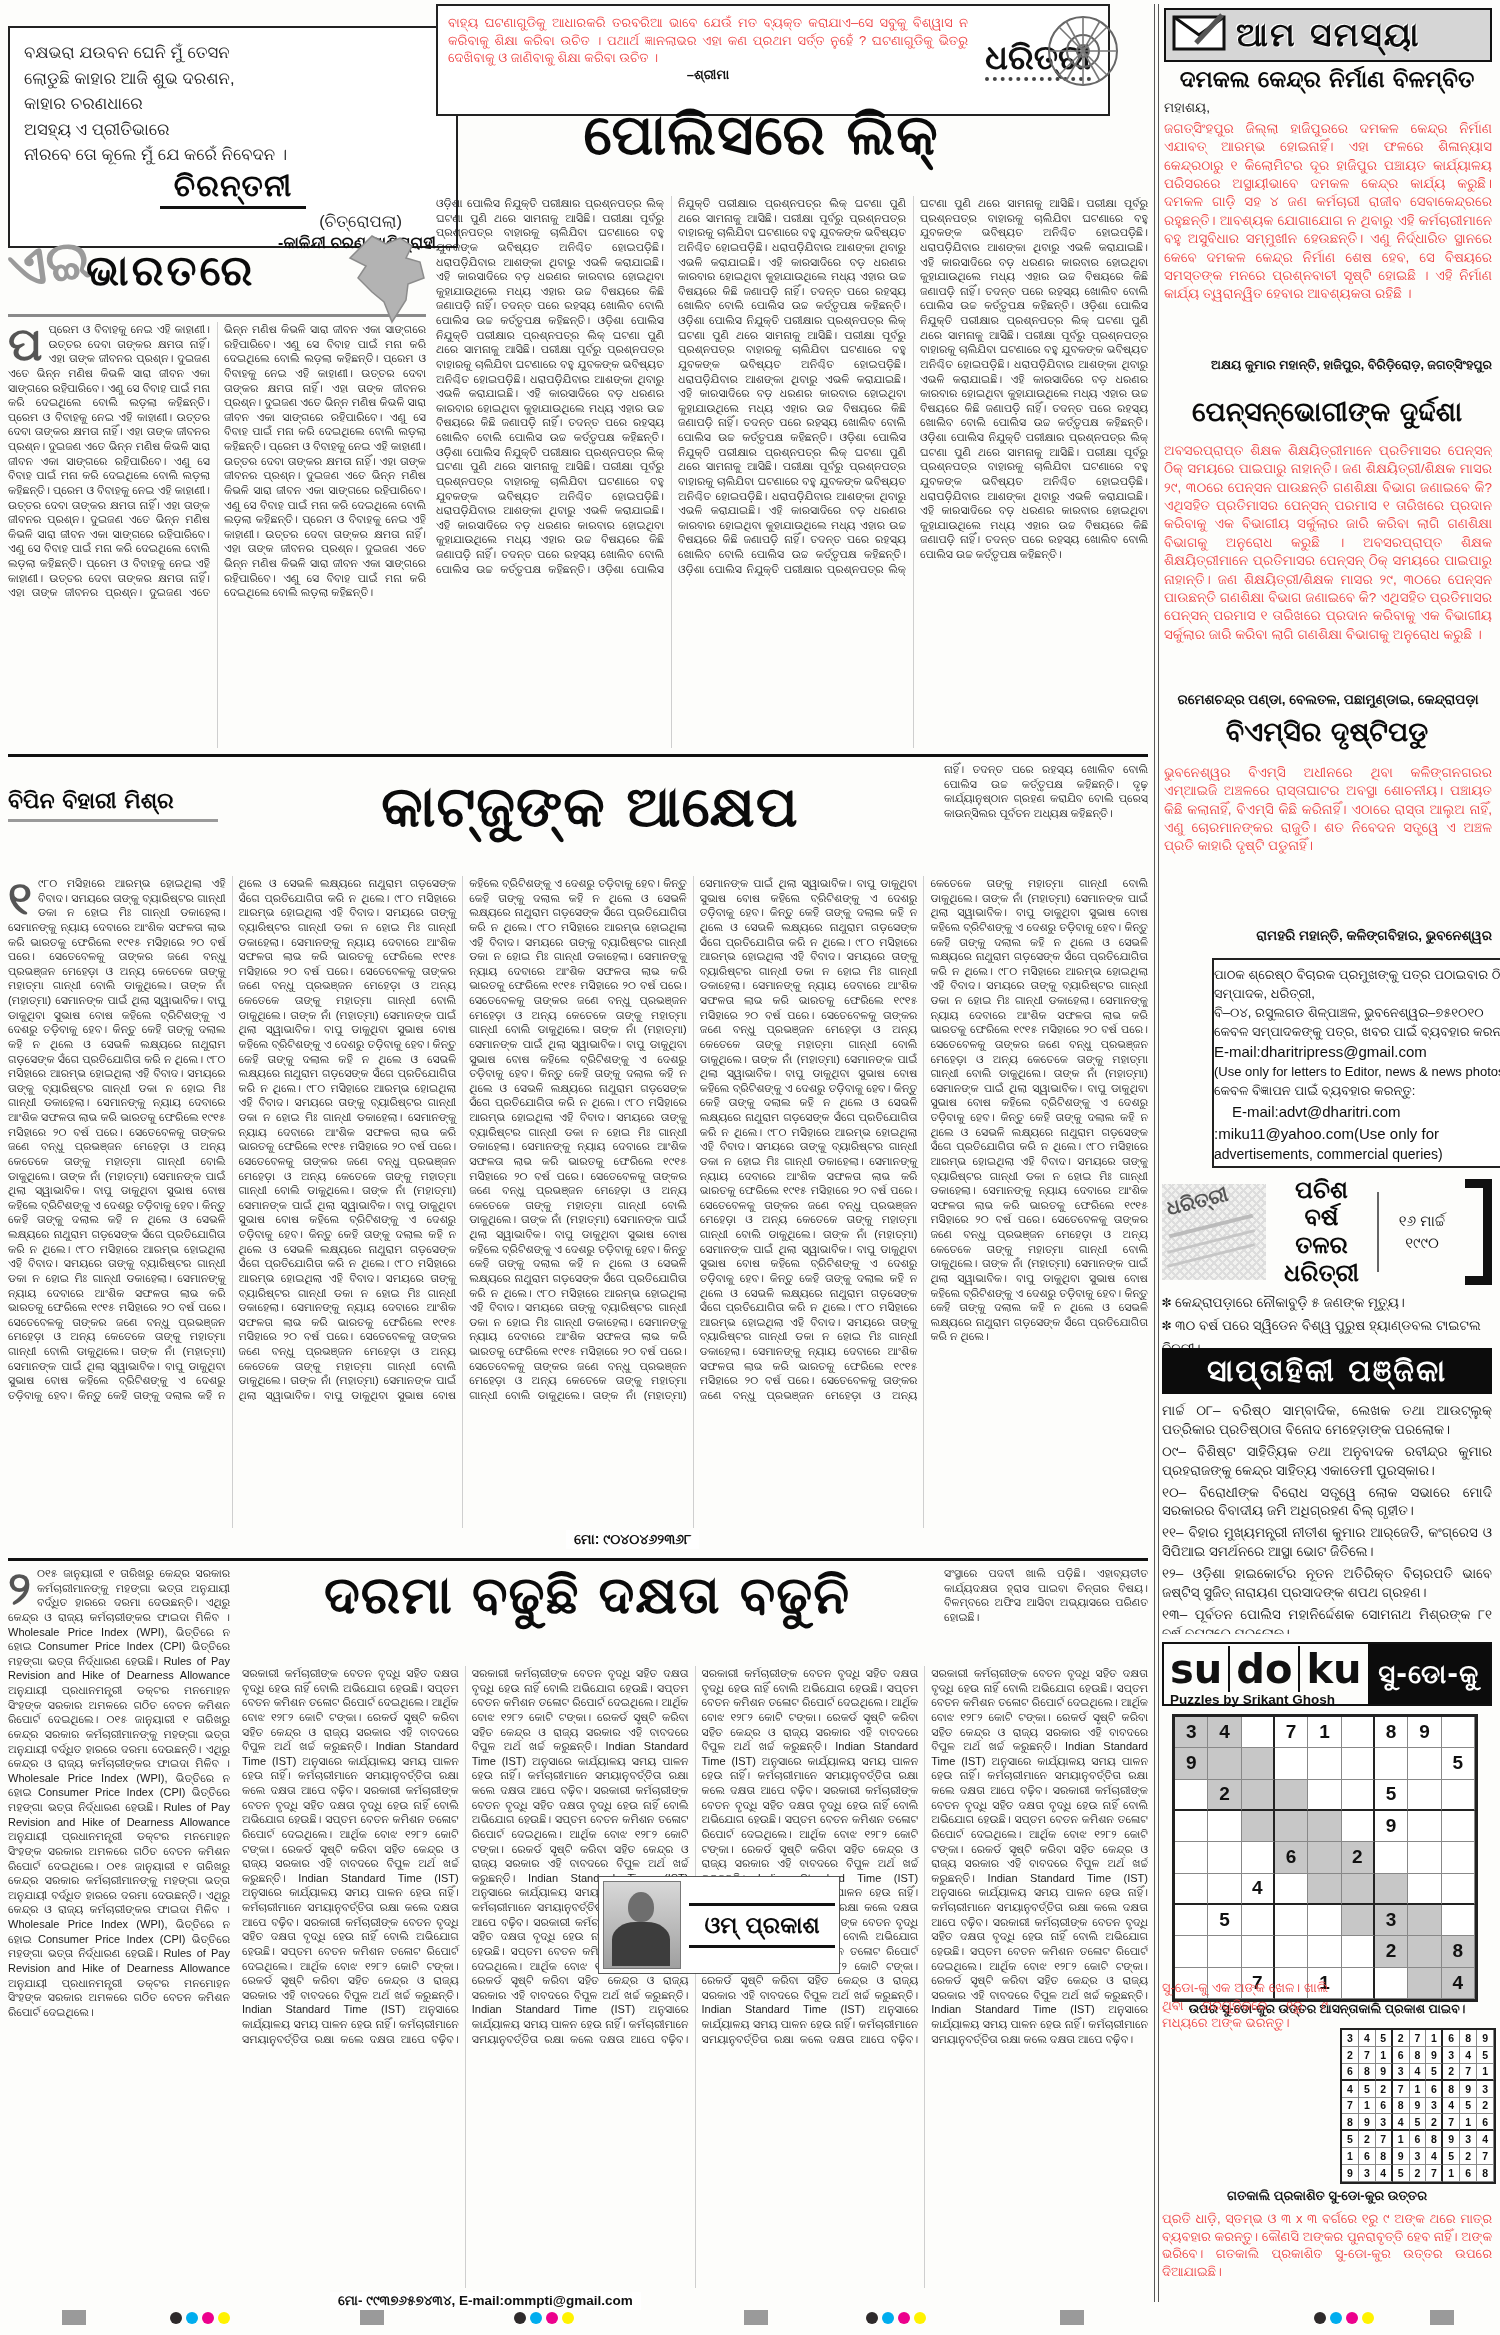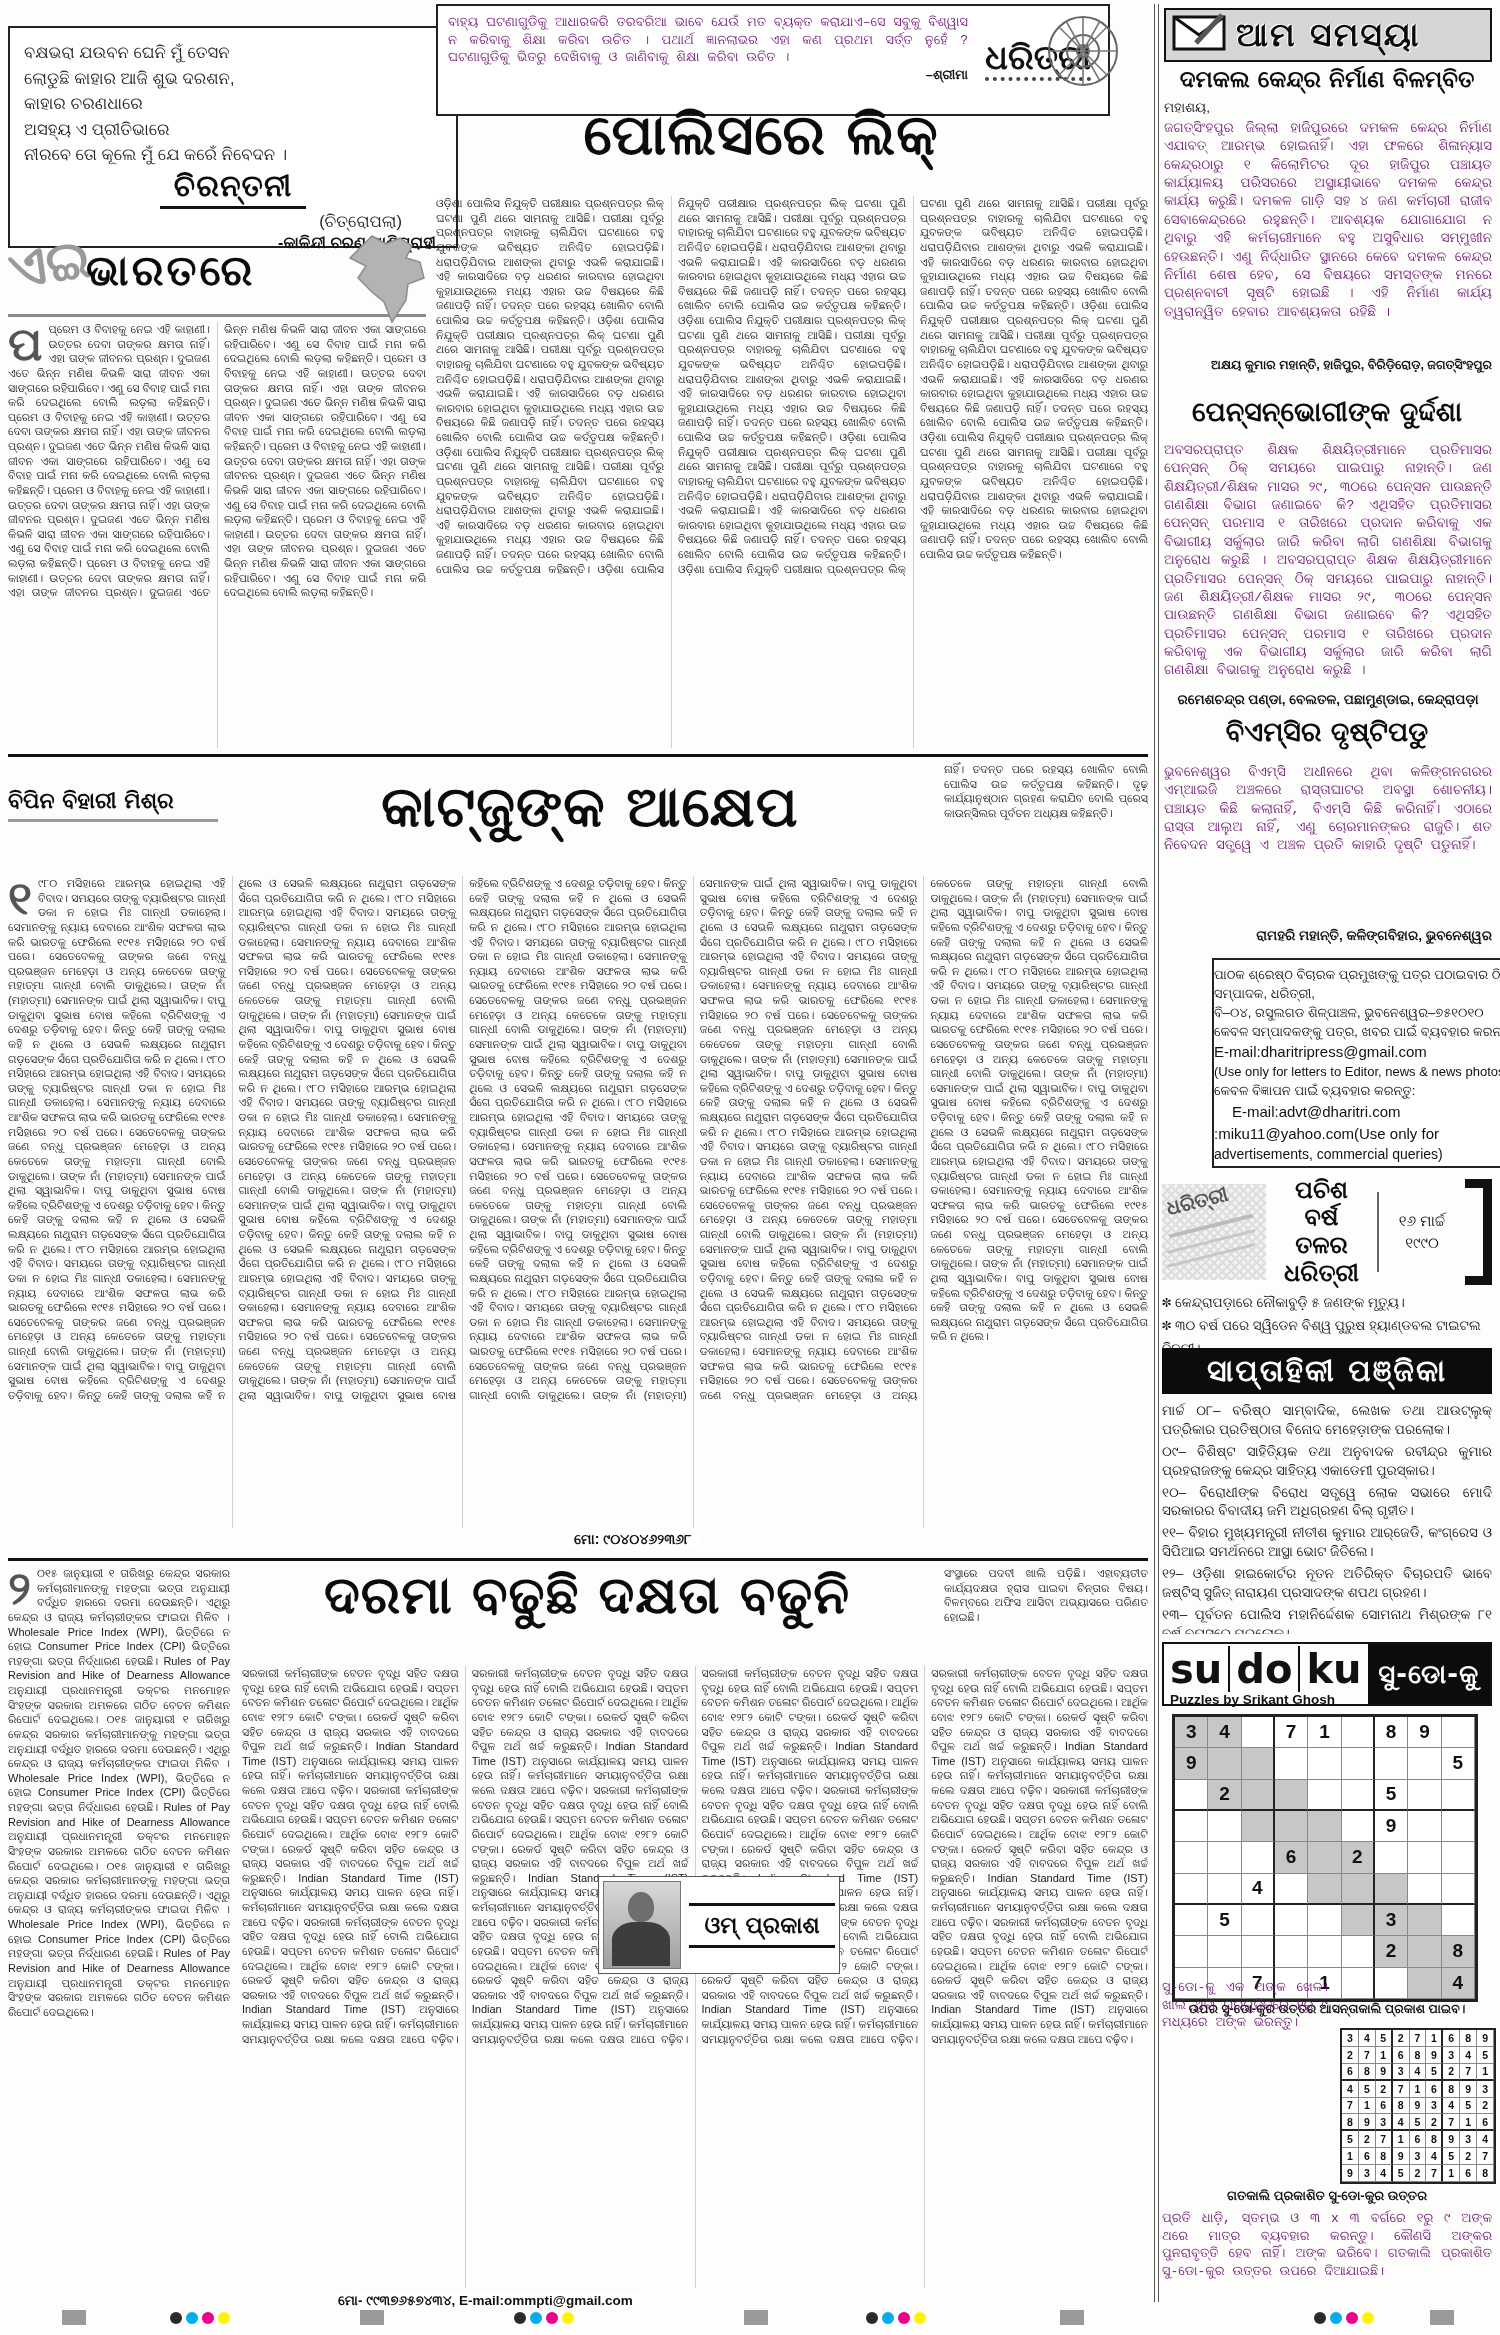--- a/index.html
+++ b/index.html
@@ -1,20 +1,20 @@
 <!DOCTYPE html>
 <html><head>
 <meta charset="utf-8">
 <style>
   html,body{margin:0;padding:0;background:#e8e8e4;}
   #page{position:relative;width:1500px;height:2335px;background:#fdfdfb;color:#111;
         font-family:"Liberation Sans",sans-serif;overflow:hidden;}
   .abs{position:absolute;}
   .jt{text-align:justify;font-size:11px;line-height:1.33;overflow:hidden;color:#1a1a1a;}
-  .jt2{text-align:justify;font-size:13.5px;line-height:1.36;overflow:hidden;color:#701a75;font-family:Liberation Mono, monospace;}
+  .jt2{text-align:justify;font-size:13.5px;line-height:1.36;overflow:hidden;color:#ef4444;}
   .cols3{column-count:3;column-gap:14px;column-rule:1px solid #cfcfcf;}
   .cols2{column-count:2;column-gap:14px;column-rule:1px solid #cfcfcf;}
   .cols5{column-count:5;column-gap:13px;column-rule:1px solid #cfcfcf;}
   .cols4{column-count:4;column-gap:13px;column-rule:1px solid #cfcfcf;}
   .headline{font-family:"DejaVu Sans","Liberation Sans",sans-serif;font-weight:700;
             text-align:center;color:#0b0b0b;letter-spacing:1px;}
   .sig{font-weight:700;font-size:13.5px;text-align:right;color:#111;}
   .lhead{font-family:"DejaVu Sans","Liberation Sans",sans-serif;font-weight:700;text-align:center;color:#0b0b0b;}
   .box{border:2px solid #222;background:#fff;}
   .dropcap{float:left;font-size:46px;line-height:.9;font-weight:700;color:#555;padding:2px 6px 0 0;}
@@ -51,21 +51,21 @@
     <div style="text-align:center;">
       <span class="headline" style="font-size:30px;border-bottom:3px solid #111;padding:0 14px 2px;display:inline-block;">ଚିରନ୍ତନୀ</span>
     </div>
     <div class="poemline" style="text-align:right;padding-right:40px;">(ଚିତ୍ରୋପଲା)</div>
     <div class="sig" style="font-size:16px;padding-right:6px;">-କାଳିନ୍ଦୀ ଚରଣ ପାଣିଗ୍ରାହୀ</div>
   </div>
 
   <div class="abs box" style="left:436px;top:4px;width:650px;height:92px;padding:8px 10px;display:flex;gap:10px;">
     <div style="flex:1;">
       <span class="jt2" style="font-size:13px;display:block;">ବାହ୍ୟ ଘଟଣାଗୁଡିକୁ ଆଧାରକରି ତରବରିଆ ଭାବେ ଯେଉଁ ମତ ବ୍ୟକ୍ତ କରାଯାଏ–ସେ ସବୁକୁ ବିଶ୍ୱାସ ନ କରିବାକୁ ଶିକ୍ଷା କରିବା ଉଚିତ । ପଥାର୍ଥ ଜ୍ଞାନଲାଭର ଏହା କଣ ପ୍ରଥମ ସର୍ତ୍ତ ନୁହେଁ ? ଘଟଣାଗୁଡିକୁ ଭିତରୁ ଦେଖିବାକୁ ଓ ଜାଣିବାକୁ ଶିକ୍ଷା କରିବା ଉଚିତ ।</span>
-      <div style="text-align:right;font-size:13px;font-weight:700;">–ଶ୍ରୀମା</div>
+      <div style="text-align:center;font-size:13px;font-weight:700;">–ଶ୍ରୀମା</div>
     </div>
     <div style="width:120px;display:flex;align-items:center;justify-content:center;">
       <span style="font-size:34px;font-weight:800;font-family:'DejaVu Sans',sans-serif;border-bottom:4px dotted #444;line-height:1.1;">ଧରିତ୍ରୀ</span>
     </div>
   </div>
 
   <div class="abs" style="left:1046px;top:14px;">
     <svg width="74" height="74" viewBox="0 0 74 74">
       <circle cx="37" cy="37" r="34" fill="none" stroke="#666" stroke-width="2"></circle>
       <circle cx="37" cy="37" r="16" fill="none" stroke="#666" stroke-width="2"></circle>

